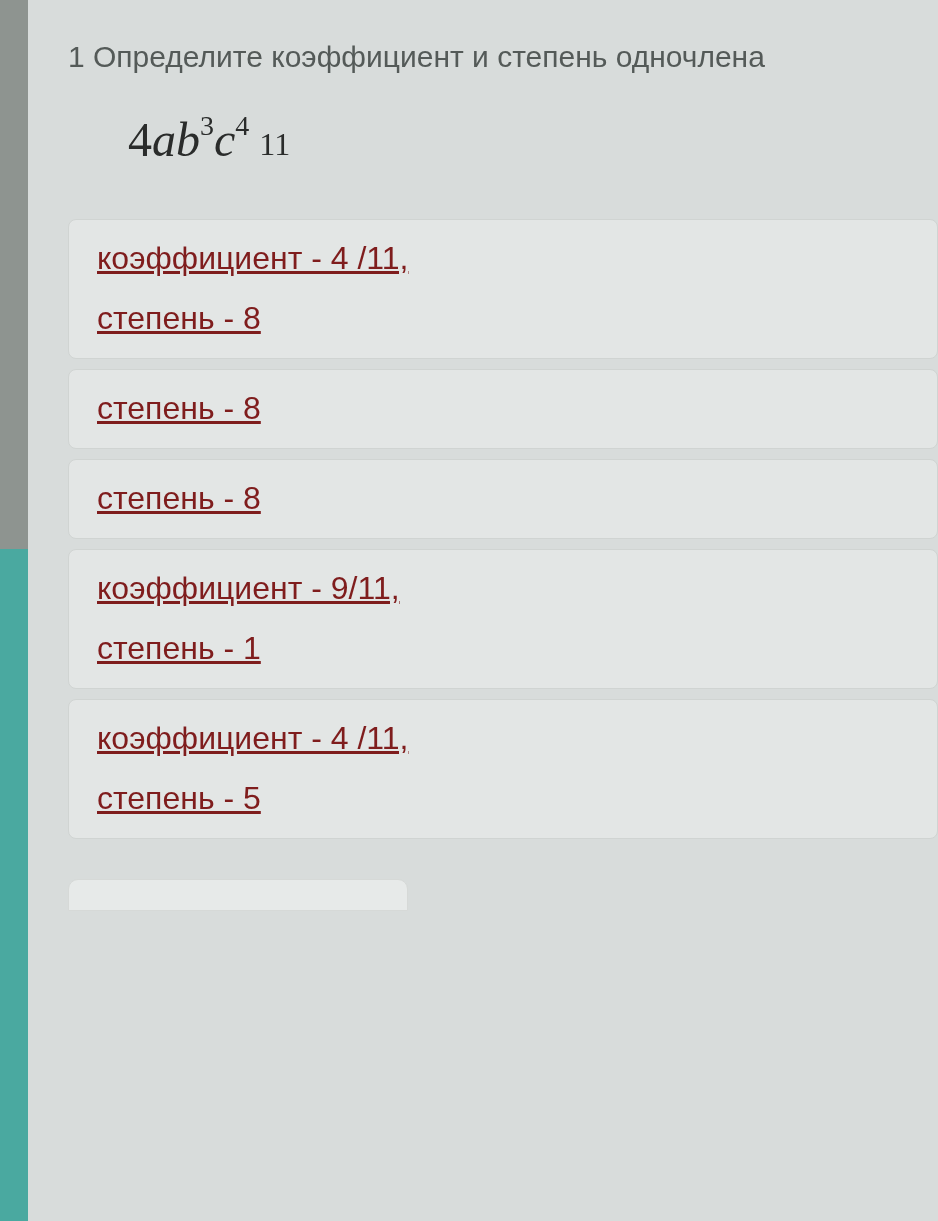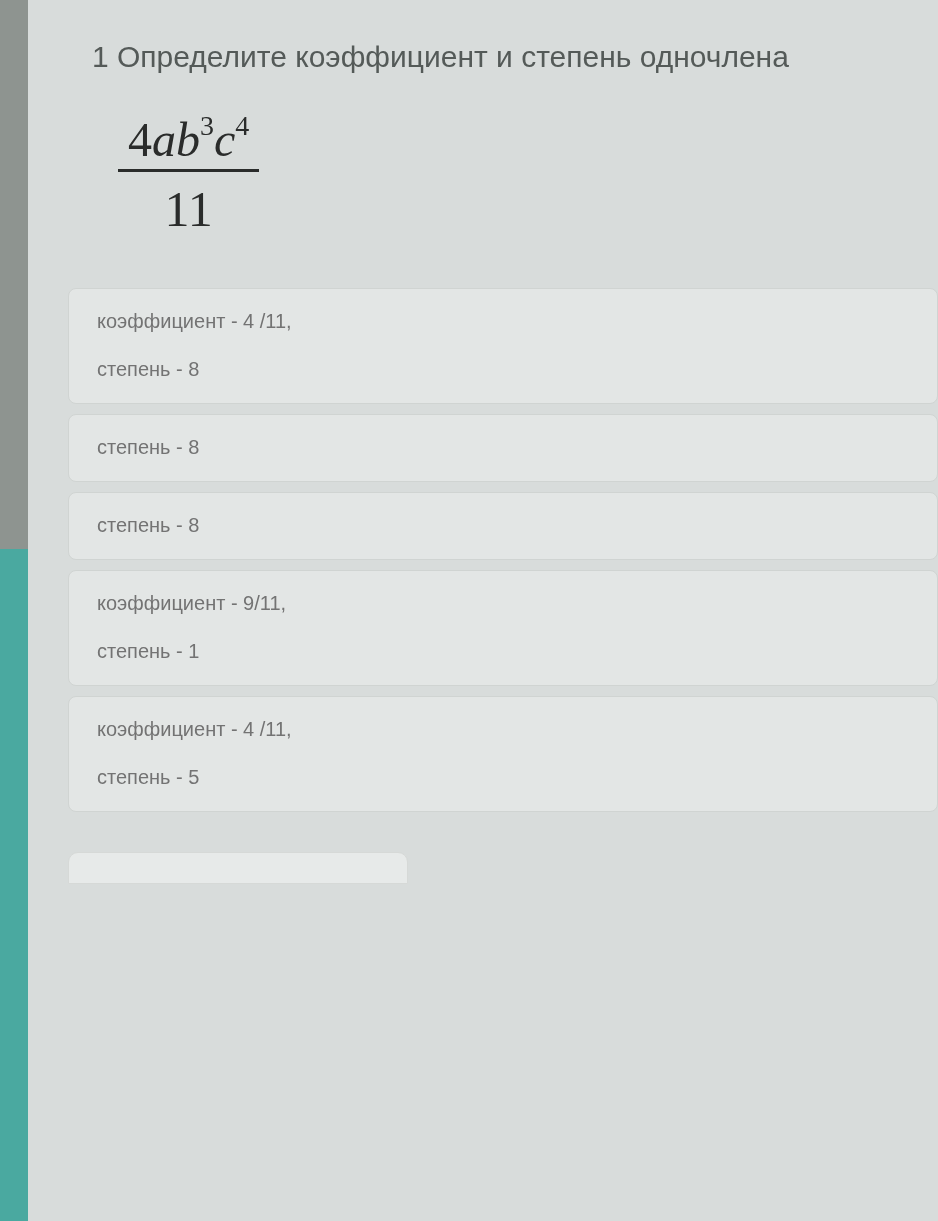--- a/index.html
+++ b/index.html
@@ -30,31 +30,30 @@
     right: 0;
     padding-top: 40px;
   }
   .question-title {
     color: #545a58;
     font-size: 30px;
     font-weight: 400;
     padding-left: 40px;
     padding-right: 28px;
     margin-bottom: 38px;
-    margin-left: 24px;
   }
   .formula {
     padding-left: 90px;
     margin-bottom: 50px;
     display: flex;
     align-items: center;
   }
   .fraction {
     display: inline-flex;
-    flex-direction: column;
+    flex-direction: row;
     align-items: center;
     font-family: Georgia, 'Times New Roman', serif;
     color: #2a2c2b;
   }
   .numerator {
     font-size: 48px;
     font-style: italic;
     padding: 0 10px 2px 10px;
     white-space: nowrap;
   }
@@ -68,38 +67,39 @@
     vertical-align: super;
     position: relative;
     top: -4px;
   }
   .frac-bar {
     width: 100%;
     height: 3px;
     background: #2a2c2b;
   }
   .denominator {
-    font-size: 50px;
+    font-size: 32px;
     font-style: normal;
     padding-top: 8px;
   }
   .options {
     display: flex;
     flex-direction: column;
     gap: 10px;
     padding-left: 40px;
   }
   .option {
     background: #e3e6e5;
     border: 1px solid #d0d4d2;
     border-radius: 8px;
     padding: 22px 28px 24px 28px;
-    color: #737373;
-    font-size: 20px;
+    color: #7f1d1d;
+    font-size: 32px;
     line-height: 1.0;
+    text-decoration: underline;
   }
   .option .line1 {
     margin-bottom: 28px;
   }
   .bottom-box {
     margin-top: 40px;
     margin-left: 40px;
     width: 340px;
     height: 32px;
     background: #e7eae9;

